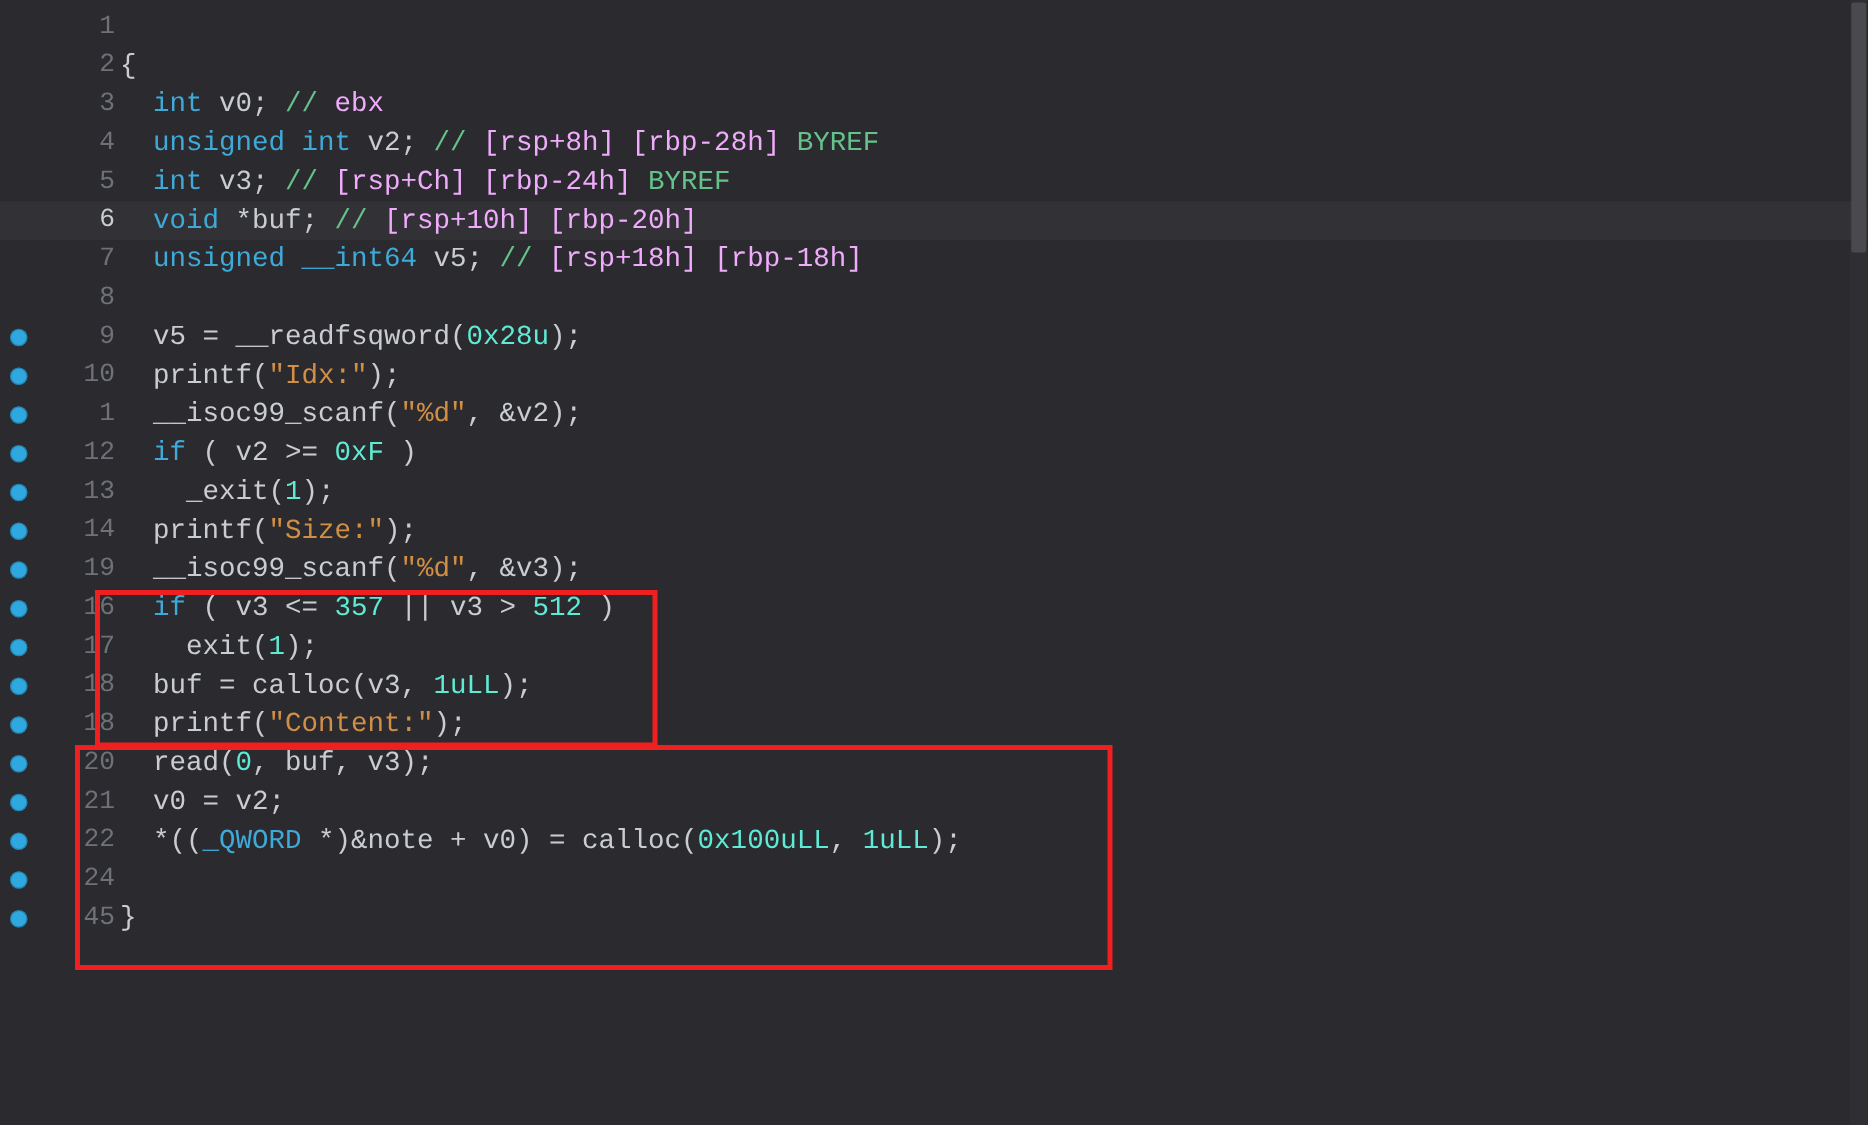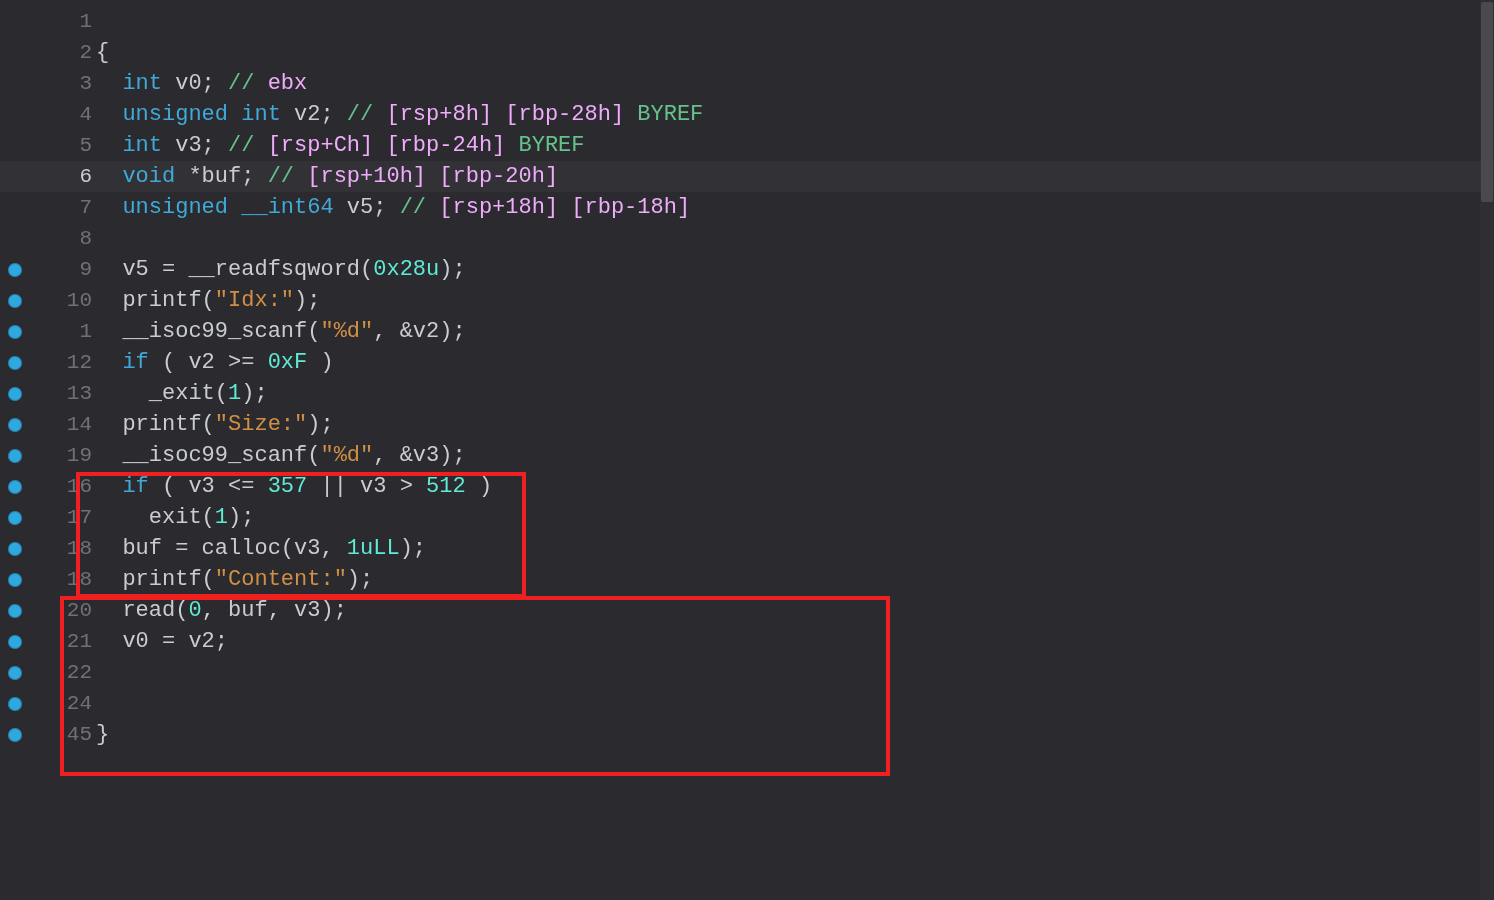--- a/index.html
+++ b/index.html
@@ -111,21 +111,21 @@
     <div class="row"><div class="bp-col"><div class="bp-dot"></div></div><div class="gutter">12</div><div class="code"><span class="t-default">  </span><span class="t-keyword">if</span><span class="t-default"> ( v2 &gt;= </span><span class="t-num">0xF</span><span class="t-default"> )</span></div></div>
     <div class="row"><div class="bp-col"><div class="bp-dot"></div></div><div class="gutter">13</div><div class="code"><span class="t-default">    _exit(</span><span class="t-num">1</span><span class="t-default">);</span></div></div>
     <div class="row"><div class="bp-col"><div class="bp-dot"></div></div><div class="gutter">14</div><div class="code"><span class="t-default">  printf(</span><span class="t-string">"Size:"</span><span class="t-default">);</span></div></div>
     <div class="row"><div class="bp-col"><div class="bp-dot"></div></div><div class="gutter">19</div><div class="code"><span class="t-default">  __isoc99_scanf(</span><span class="t-string">"%d"</span><span class="t-default">, &amp;v3);</span></div></div>
     <div class="row"><div class="bp-col"><div class="bp-dot"></div></div><div class="gutter">16</div><div class="code"><span class="t-default">  </span><span class="t-keyword">if</span><span class="t-default"> ( v3 &lt;= </span><span class="t-num">357</span><span class="t-default"> || v3 &gt; </span><span class="t-num">512</span><span class="t-default"> )</span></div></div>
     <div class="row"><div class="bp-col"><div class="bp-dot"></div></div><div class="gutter">17</div><div class="code"><span class="t-default">    exit(</span><span class="t-num">1</span><span class="t-default">);</span></div></div>
     <div class="row"><div class="bp-col"><div class="bp-dot"></div></div><div class="gutter">18</div><div class="code"><span class="t-default">  buf = calloc(v3, </span><span class="t-num">1uLL</span><span class="t-default">);</span></div></div>
     <div class="row"><div class="bp-col"><div class="bp-dot"></div></div><div class="gutter">18</div><div class="code"><span class="t-default">  printf(</span><span class="t-string">"Content:"</span><span class="t-default">);</span></div></div>
     <div class="row"><div class="bp-col"><div class="bp-dot"></div></div><div class="gutter">20</div><div class="code"><span class="t-default">  read(</span><span class="t-num">0</span><span class="t-default">, buf, v3);</span></div></div>
     <div class="row"><div class="bp-col"><div class="bp-dot"></div></div><div class="gutter">21</div><div class="code"><span class="t-default">  v0 = v2;</span></div></div>
-    <div class="row"><div class="bp-col"><div class="bp-dot"></div></div><div class="gutter">22</div></div>
+    <div class="row"><div class="bp-col"><div class="bp-dot"></div></div><div class="gutter">22</div><div class="code"><span class="t-default">  *((</span><span class="t-keyword">_QWORD</span><span class="t-default"> *)&amp;note + v0) = calloc(</span><span class="t-num">0x100uLL</span><span class="t-default">, </span><span class="t-num">1uLL</span><span class="t-default">);</span></div></div>
     <div class="row"><div class="bp-col"><div class="bp-dot"></div></div><div class="gutter">24</div></div>
     <div class="row"><div class="bp-col"><div class="bp-dot"></div></div><div class="gutter">45</div><div class="code"><span class="t-punct">}</span></div></div>
   </div>
 
 <div class="hl-box hl1"></div>
 <div class="hl-box hl2"></div>
 
 <div class="scrollbar-v">
   <div class="sb-track"></div>
 </div>

